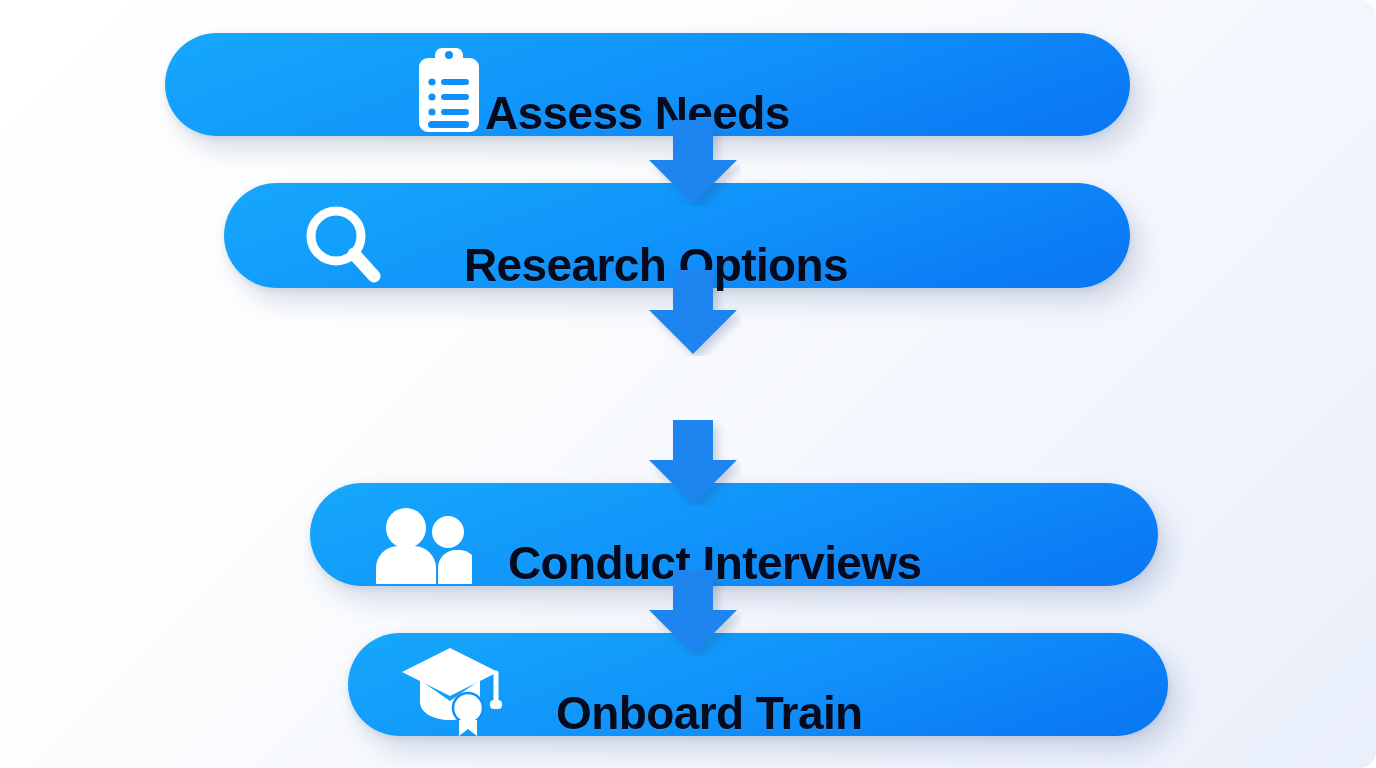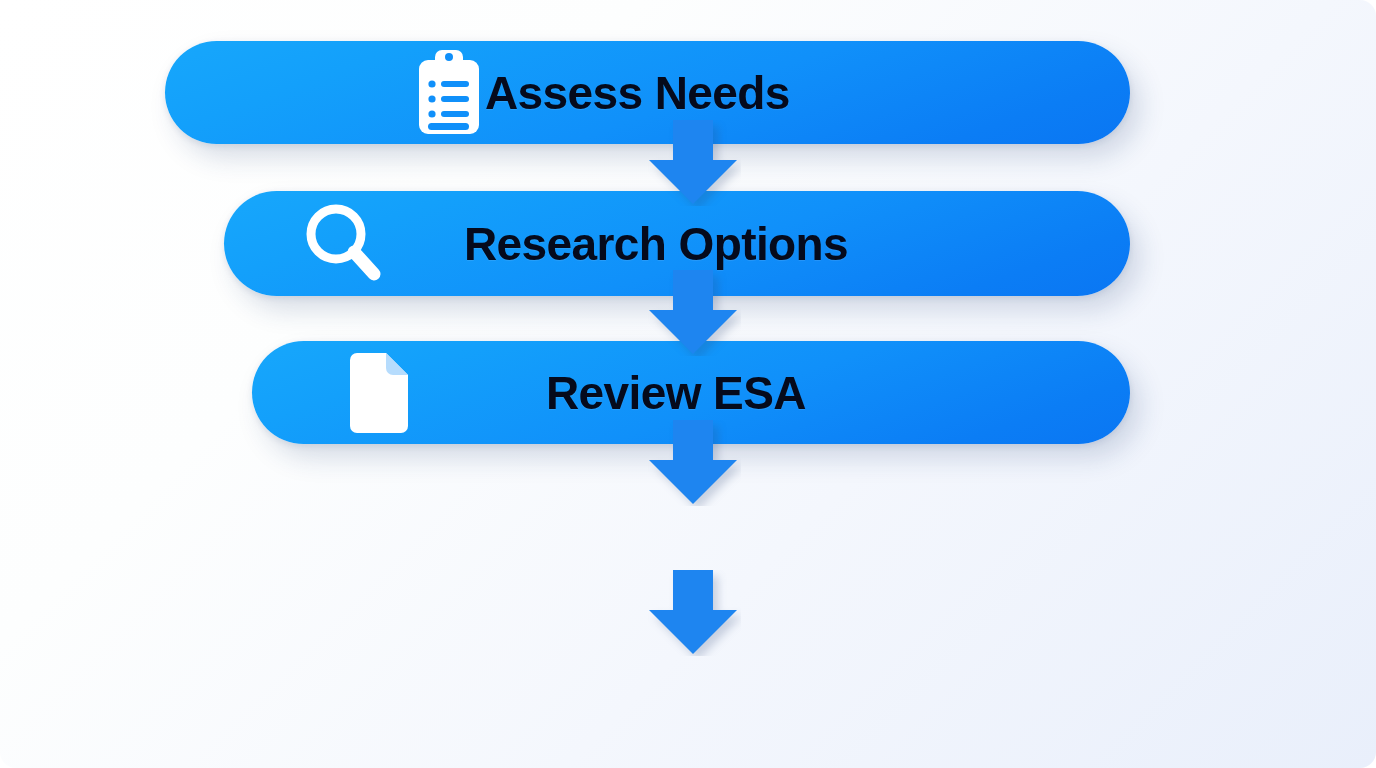--- a/index.html
+++ b/index.html
@@ -19,28 +19,27 @@
     height: 768px;
     background: linear-gradient(135deg, #ffffff 0%, #fdfefe 30%, #f4f7fd 62%, #e9effb 100%);
     border-radius: 16px;
     overflow: hidden;
   }
 
   
   .step {
     position: absolute;
     display: flex;
-    align-items: center;
+    align-items: flex-end;
     box-sizing: border-box;
     border-radius: 999px;
     background: linear-gradient(160deg, #17a7fb 0%, #13a0fb 20%, #1090fa 55%, #0b7df5 85%, #0a76f3 100%);
     box-shadow: 10px 14px 26px rgba(30, 60, 110, 0.17),
                 0 2px 6px rgba(20, 50, 100, 0.10);
     z-index: 2;
-    margin-top: 8px;
   }
 
   .step-icon {
     flex: 0 0 auto;
     display: flex;
     align-items: center;
     justify-content: center;
   }
 
   .step-label {
@@ -100,37 +99,52 @@
     </span>
     <span class="step-label">Research Options</span>
   </div>
 
   <div class="arrow" style="left:645px; top:270px;">
     <svg viewBox="0 0 96 86">
       <path d="M28 0 H68 V40 H92 L48 84 L4 40 H28 Z" fill="#1e85f0" style="filter: drop-shadow(5px 6px 4px rgba(40,70,120,0.22));"></path>
     </svg>
   </div>
 
-  <div class="step" style="left:252px; top:333px; width:878px; height:103px; padding-left:92px;">
-    <span class="step-icon" style="margin-right:132px;">
-      <svg width="70" height="82" viewBox="0 0 70 82" aria-hidden="true">
-        <path d="M6 8 a7 7 0 0 1 7 -7 H42 L64 23 V74 a7 7 0 0 1 -7 7 H13 a7 7 0 0 1 -7 -7 Z" fill="#ffffff"></path>
-        <path d="M42 1 L64 23 H49 a7 7 0 0 1 -7 -7 Z" fill="#b6dcfd"></path>
-      </svg>
-    </span>
-    <span class="step-label">Review ESA</span>
-  </div>
 
   <div class="arrow" style="left:645px; top:420px;">
     <svg viewBox="0 0 96 86">
       <path d="M28 0 H68 V40 H92 L48 84 L4 40 H28 Z" fill="#1e85f0" style="filter: drop-shadow(5px 6px 4px rgba(40,70,120,0.22));"></path>
     </svg>
   </div>
 
+  <div class="step" style="left:310px; top:483px; width:848px; height:103px; padding-left:62px;">
+    <span class="step-icon" style="margin-right:36px;">
+      <svg width="100" height="80" viewBox="0 0 100 80" aria-hidden="true">
+        <circle cx="34" cy="22" r="20" fill="#ffffff"></circle>
+        <path d="M4 78 V62 a22 22 0 0 1 22 -22 h16 a22 22 0 0 1 22 22 v16 Z" fill="#ffffff"></path>
+        <circle cx="76" cy="26" r="16" fill="#ffffff"></circle>
+        <path d="M66 78 V62 a18 18 0 0 1 18 -18 h4 a18 18 0 0 1 12 5 v29 Z" fill="#ffffff"></path>
+      </svg>
+    </span>
+    <span class="step-label">Conduct Interviews</span>
+  </div>
 
   <div class="arrow" style="left:645px; top:570px;">
     <svg viewBox="0 0 96 86">
       <path d="M28 0 H68 V40 H92 L48 84 L4 40 H28 Z" fill="#1e85f0" style="filter: drop-shadow(5px 6px 4px rgba(40,70,120,0.22));"></path>
     </svg>
   </div>
 
+  <div class="step" style="left:348px; top:633px; width:820px; height:103px; padding-left:54px;">
+    <span class="step-icon" style="margin-right:50px;">
+      <svg width="104" height="92" viewBox="0 0 104 92" aria-hidden="true">
+        <path d="M48 4 L96 28 L48 52 L0 28 Z" fill="#ffffff"></path>
+        <path d="M18 36 V58 c0 11 14 18 30 18 s30 -7 30 -18 V36 L48 57 Z" fill="#ffffff"></path>
+        <line x1="94" y1="29" x2="94" y2="58" stroke="#ffffff" stroke-width="5" stroke-linecap="round"></line>
+        <rect x="88" y="56" width="12" height="9" rx="4" fill="#ffffff"></rect>
+        <circle cx="66" cy="64" r="15" fill="#ffffff" stroke="#1090fa" stroke-width="2.5"></circle>
+        <path d="M57 76 L57 92 L66 85 L75 92 L75 76 Z" fill="#ffffff"></path>
+      </svg>
+    </span>
+    <span class="step-label">Onboard Train</span>
+  </div>
 
 </div>
 
 </body></html>

